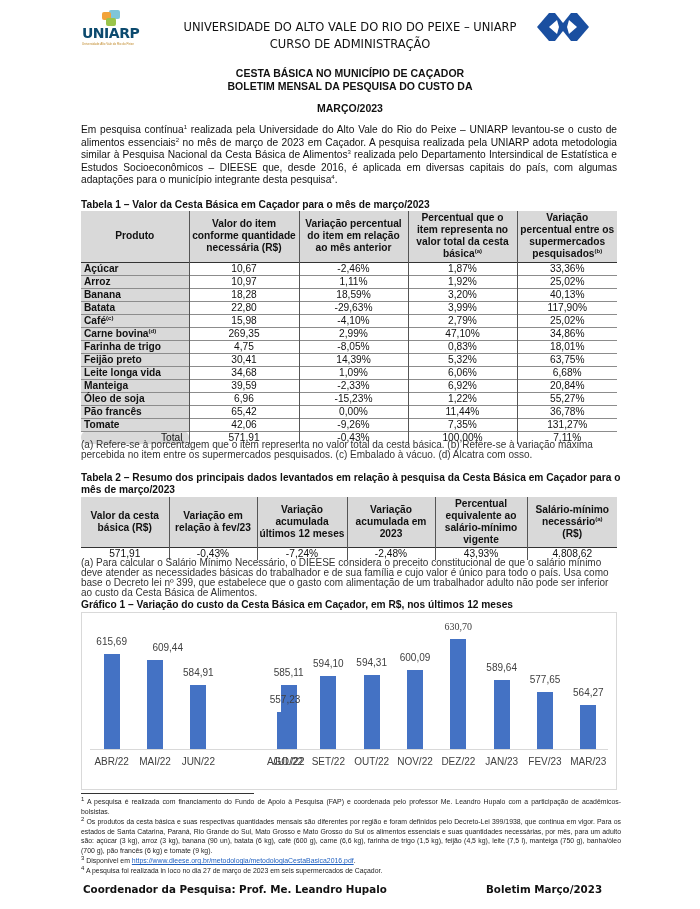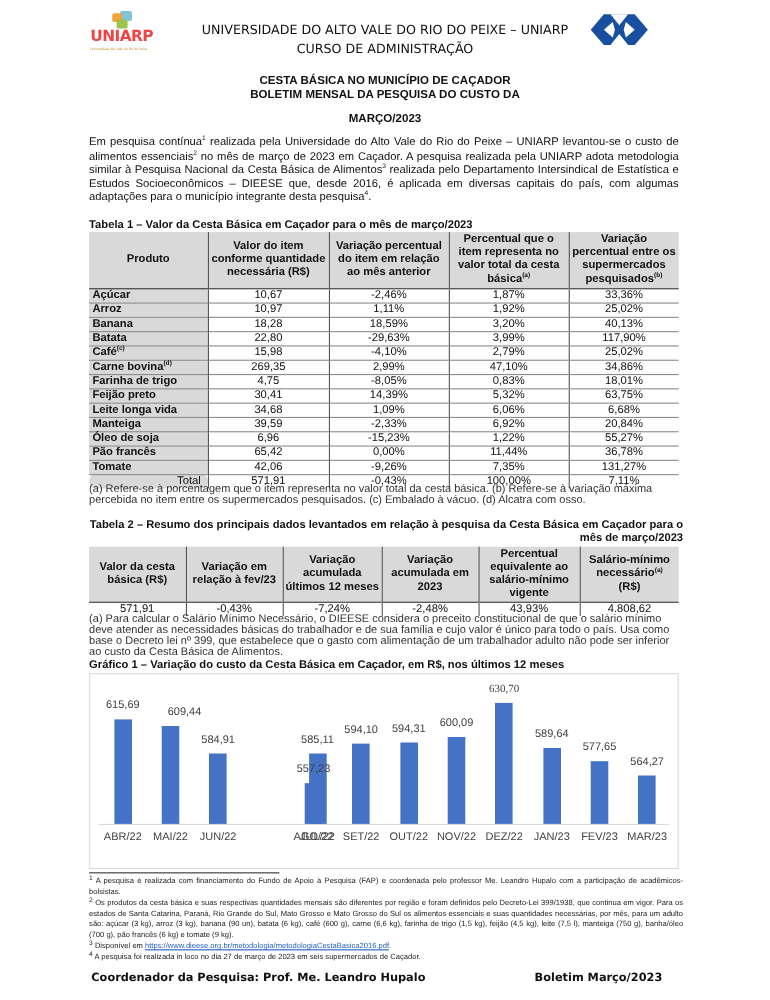--- a/index.html
+++ b/index.html
@@ -4,37 +4,37 @@
 <style>
   * { box-sizing: border-box; margin: 0; padding: 0; }
   html, body { width: 700px; height: 909px; background: #ffffff; overflow: hidden; }
   body { position: relative; font-family: "Liberation Sans", sans-serif; color: #111; }
 
   .header { position: absolute; left: 0; top: 0; width: 700px; height: 56px; }
   .logo-uniarp { position: absolute; left: 80px; top: 12px; width: 60px; height: 34px; }
   .logo-uniarp .sq1 { position: absolute; left: 22px; top: 0; width: 9px; height: 8px; background: #f2a33a; border-radius: 2px; }
   .logo-uniarp .sq2 { position: absolute; left: 29px; top: -2px; width: 11px; height: 9px; background: #7fc5d9; border-radius: 2px; }
   .logo-uniarp .sq3 { position: absolute; left: 26px; top: 6px; width: 10px; height: 8px; background: #9ac44a; border-radius: 2px; }
-  .logo-uniarp .word { position: absolute; left: 2px; top: 13px; font-family: "DejaVu Sans", sans-serif; font-size: 14px; font-weight: bold; color: #ef4444; letter-spacing: -0.5px; }
+  .logo-uniarp .word { position: absolute; left: 2px; top: 13px; font-family: "DejaVu Sans", sans-serif; font-size: 14px; font-weight: bold; color: #0c4a6e; letter-spacing: -0.5px; }
   .logo-uniarp .sub { position: absolute; left: 2px; top: 30px; font-size: 3px; color: #c08a2b; white-space: nowrap; }
   .logo-right { position: absolute; left: 535px; top: 11px; width: 56px; height: 32px; }
 
   .hdr-text { position: absolute; left: 150px; width: 400px; text-align: center; font-family: "DejaVu Sans", sans-serif; font-size: 11.5px; color: #111; }
   .hdr-l1 { top: 3px; font-weight: bold; }
   .hdr-l2 { top: 20px; }
   .hdr-l3 { top: 37px; }
 
   .title { position: absolute; left: 150px; width: 400px; text-align: center; font-weight: bold; font-size: 10.5px; line-height: 13px; }
   .title1 { top: 67px; }
   .title-month { position: absolute; left: 150px; width: 400px; top: 102px; text-align: center; font-weight: bold; font-size: 10.5px; }
 
   .intro { position: absolute; left: 81px; top: 124px; width: 536px; font-size: 10.2px; line-height: 12.6px; text-align: justify; }
   sup { font-size: 6px; vertical-align: super; line-height: 0; }
 
-  .cap { position: absolute; left: 81px; font-weight: bold; font-size: 10.2px; line-height: 12px; text-align: right; }
+  .cap { position: absolute; left: 81px; font-weight: bold; font-size: 10.2px; line-height: 12px; }
   .cap1 { top: 199px; }
 
   table { border-collapse: collapse; font-size: 10.2px; }
   .t1 { position: absolute; left: 81px; top: 211px; width: 536px; }
   .t1 th { background: #d9d9d9; font-weight: bold; text-align: center; line-height: 12px; padding: 0 2px; border-left: 1px solid #555; vertical-align: middle; }
   .t1 th:first-child { border-left: none; }
   .t1 thead tr { border-bottom: 1px solid #333; height: 51px; }
   .t1 td { text-align: center; height: 12.9px; line-height: 12px; border-left: 1px solid #555; padding: 0 2px; }
   .t1 td.prod { text-align: left; font-weight: bold; background: #d9d9d9; border-left: none; padding-left: 3px; }
   .t1 tbody tr { border-bottom: 1px solid #8c8c8c; }

